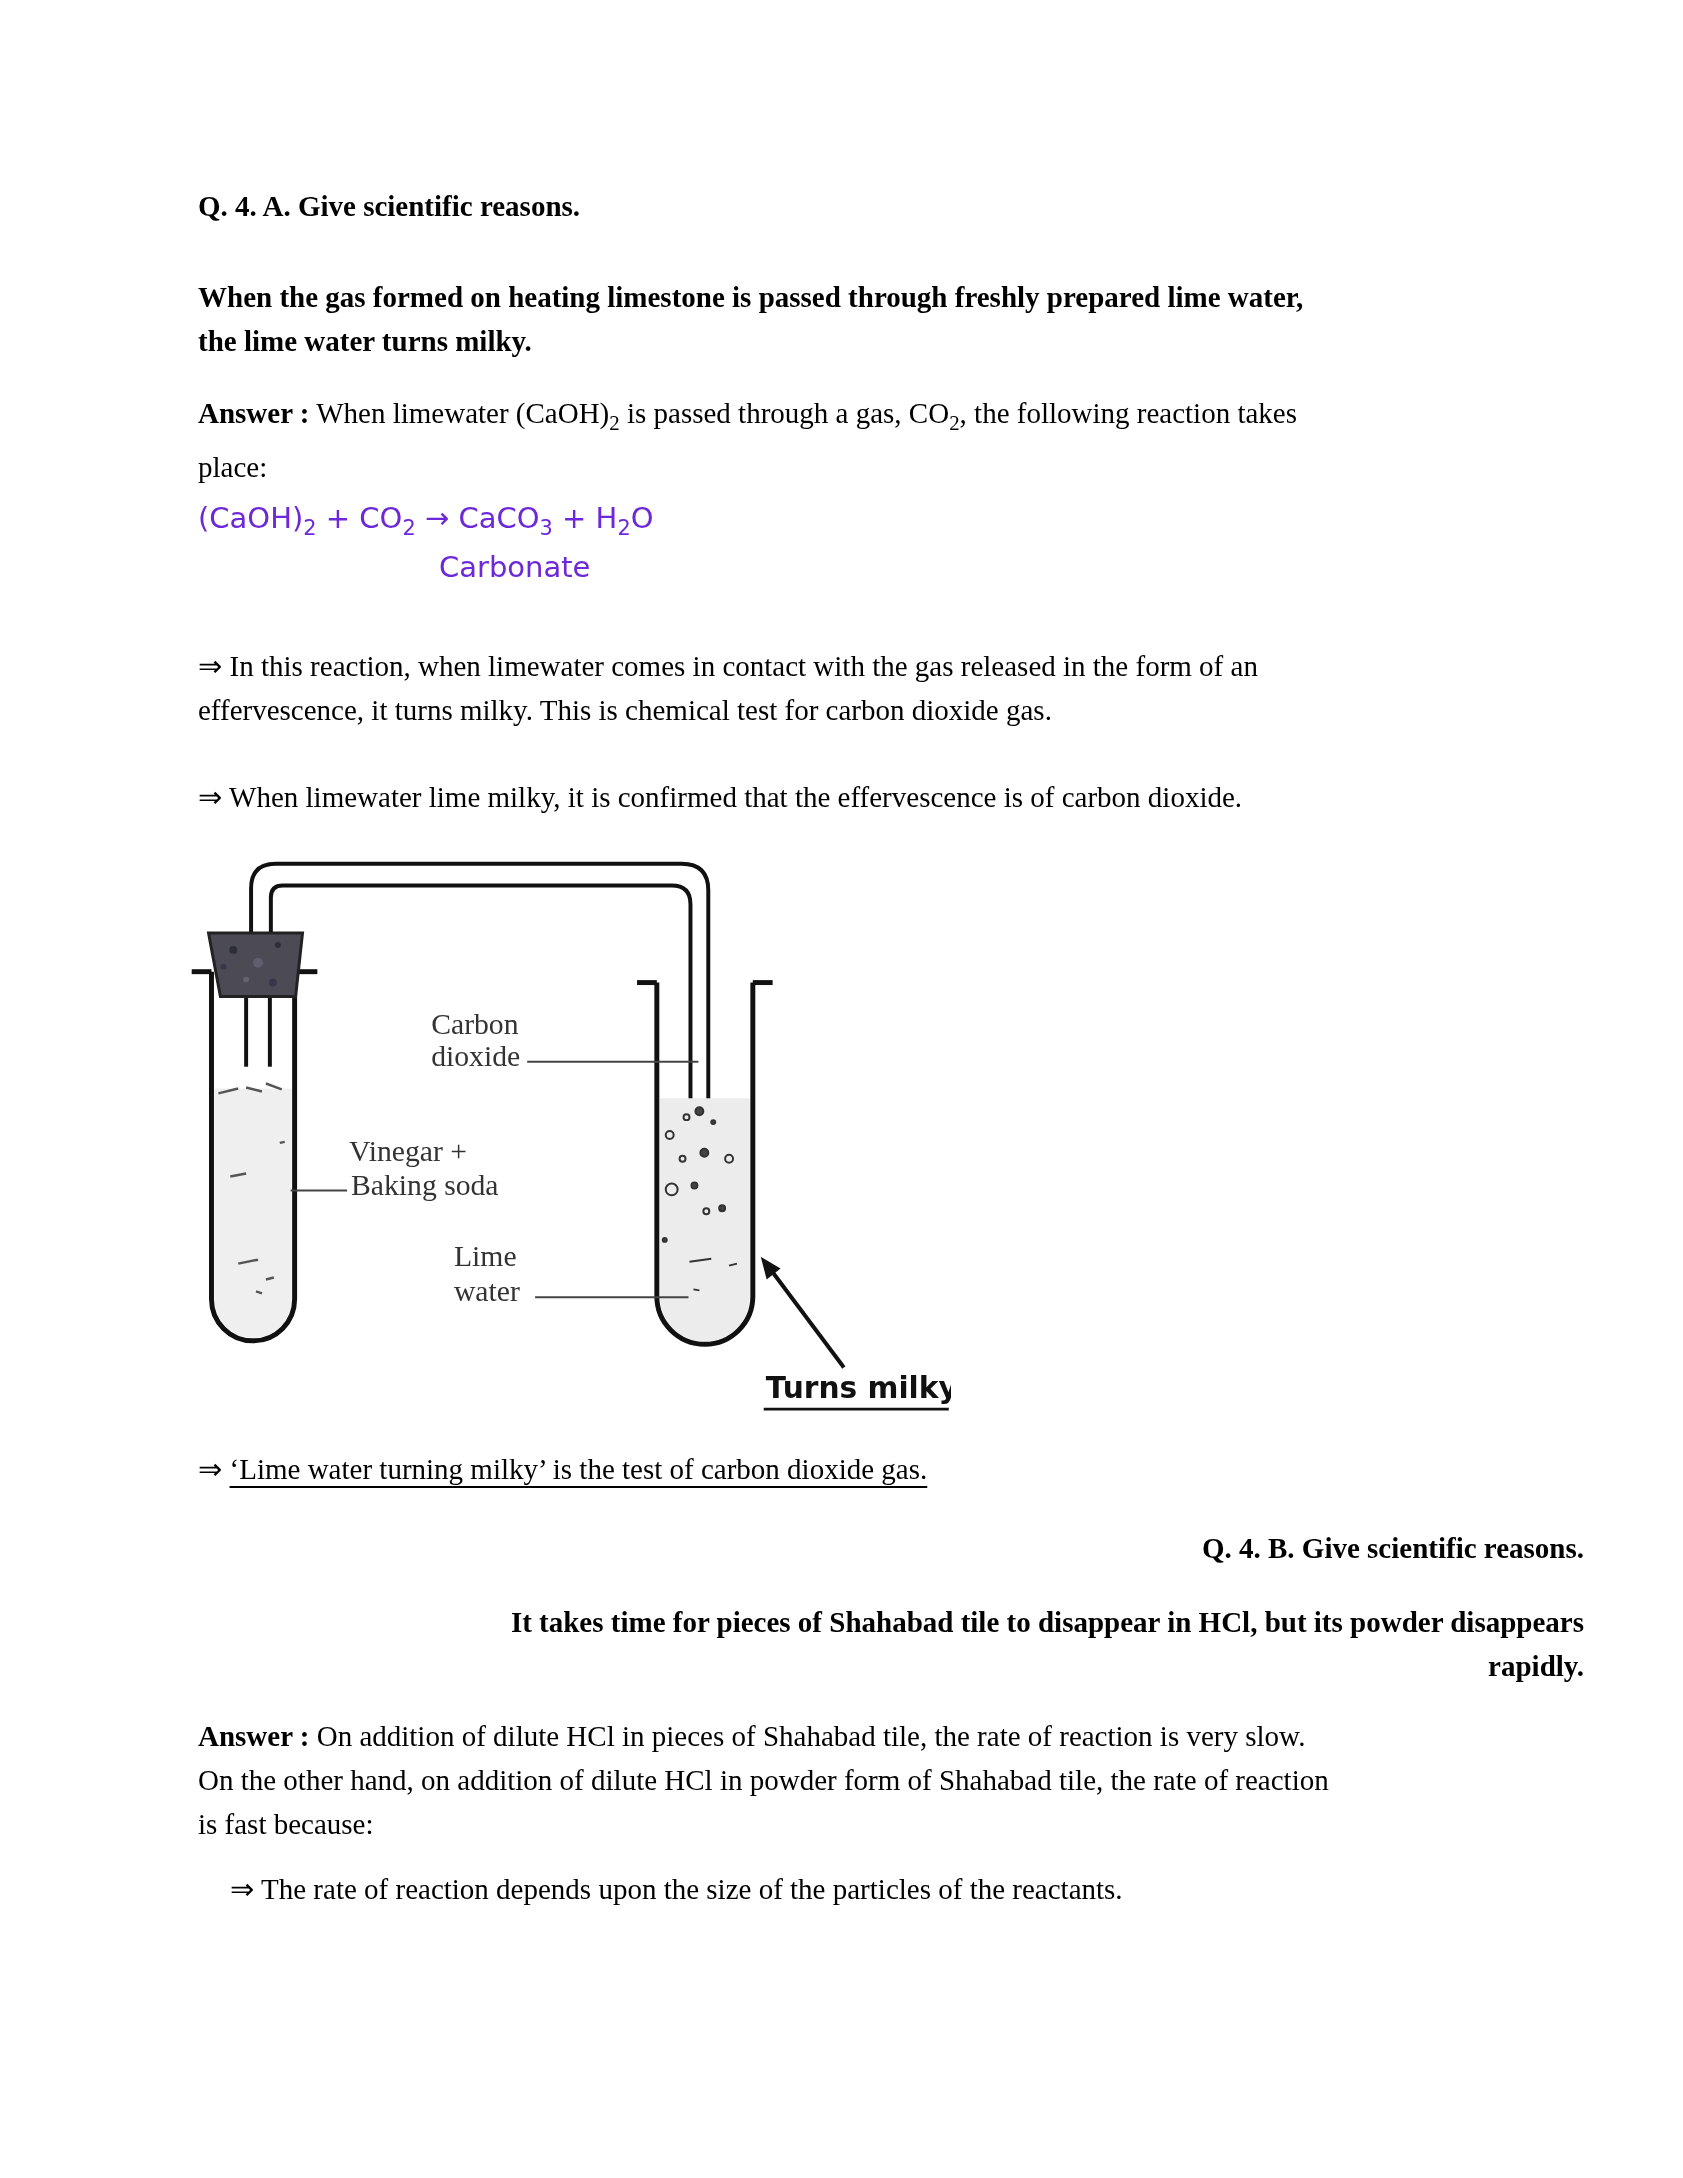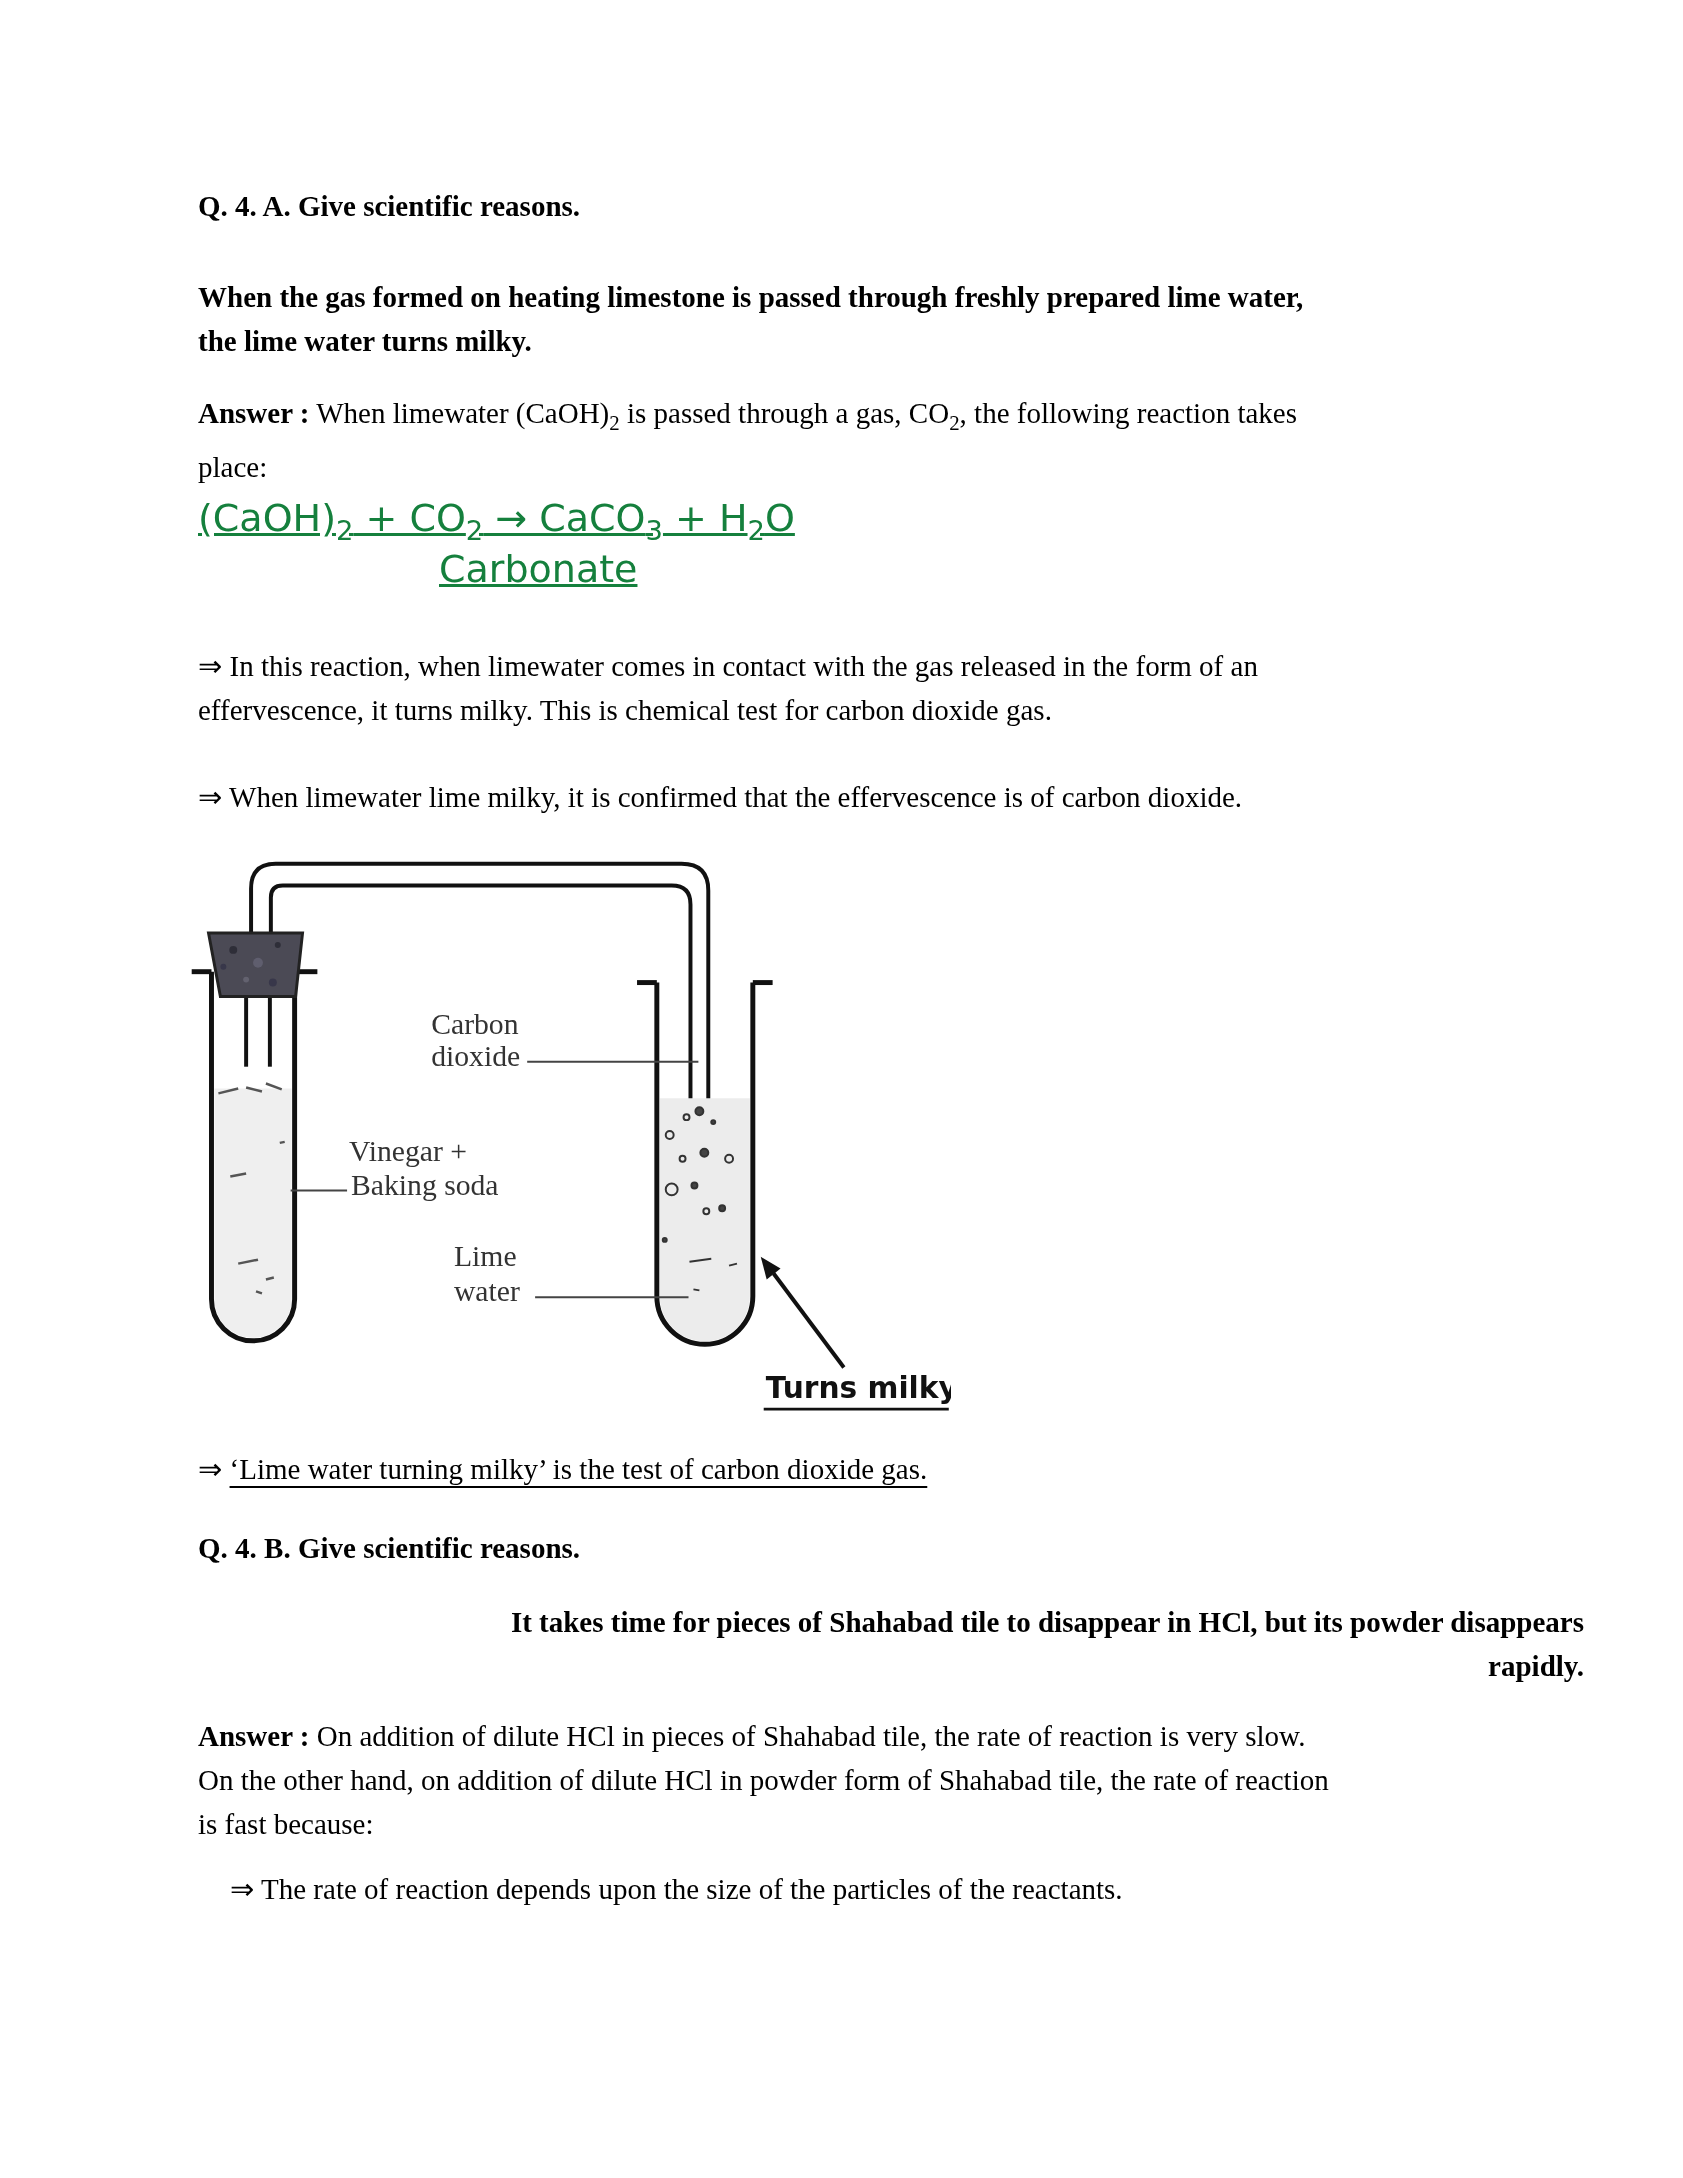--- a/index.html
+++ b/index.html
@@ -4,22 +4,22 @@
 <style>
   html,body{margin:0;padding:0;}
   body{
     width:1683px;height:2178px;position:relative;background:#ffffff;
     font-family:"Liberation Serif", serif;color:#000;overflow:hidden;
   }
   .block{position:absolute;left:198px;width:1386px;white-space:nowrap;
          font-size:29px;line-height:44px;}
   .bold{font-weight:bold;}
   sub{font-size:0.72em;}
-  .eq{font-family:"DejaVu Sans", sans-serif;font-size:38px;line-height:39px;
-      color:#15803d;text-decoration:underline;}
+  .eq{font-family:"DejaVu Sans", sans-serif;font-size:29px;line-height:39px;
+      color:#6d28d9;}
   .eq-row{position:relative;}
   .eq-abs{position:absolute;top:0;}
   .underlined{text-decoration:underline;text-decoration-thickness:2px;
               text-underline-offset:7px;}
   svg text{font-family:"Liberation Serif", serif;fill:#333;font-size:30px;}
   svg text.result{font-family:"DejaVu Sans", sans-serif;font-weight:bold;
                   fill:#111;font-size:30px;}
 </style>
 </head>
 <body>
@@ -125,21 +125,21 @@
   <line x1="712" y1="527" x2="641" y2="432" stroke="#111" stroke-width="4"></line>
   <polygon points="628,415 648,427 634,438" fill="#111"></polygon>
   <text class="result" x="633" y="558">Turns milky</text>
   <line x1="631" y1="569" x2="818" y2="569" stroke="#111" stroke-width="3"></line>
 </svg>
 
 <div class="block" style="top:1447px;">
   <span>⇒ </span><span class="underlined">‘Lime water turning milky’ is the test of carbon dioxide gas.</span>
 </div>
 
-<div class="block bold" style="top:1526px;">Q. 4. B. Give scientific reasons.</div>
+<div class="block bold" style="top:1526px;text-align:right;">Q. 4. B. Give scientific reasons.</div>
 
 <div class="block bold" style="top:1600px;text-align:right;">It takes time for pieces of Shahabad tile to disappear in HCl, but its powder disappears<br>rapidly.</div>
 
 <div class="block" style="top:1714px;">
   <span class="bold">Answer :</span><span> On addition of dilute HCl in pieces of Shahabad tile, the rate of reaction is very slow.<br>On the other hand, on addition of dilute HCl in powder form of Shahabad tile, the rate of reaction<br>is fast because:</span>
 </div>
 
 <div class="block" style="top:1867px;margin-left:32px;">⇒ The rate of reaction depends upon the size of the particles of the reactants.</div>
 
 

